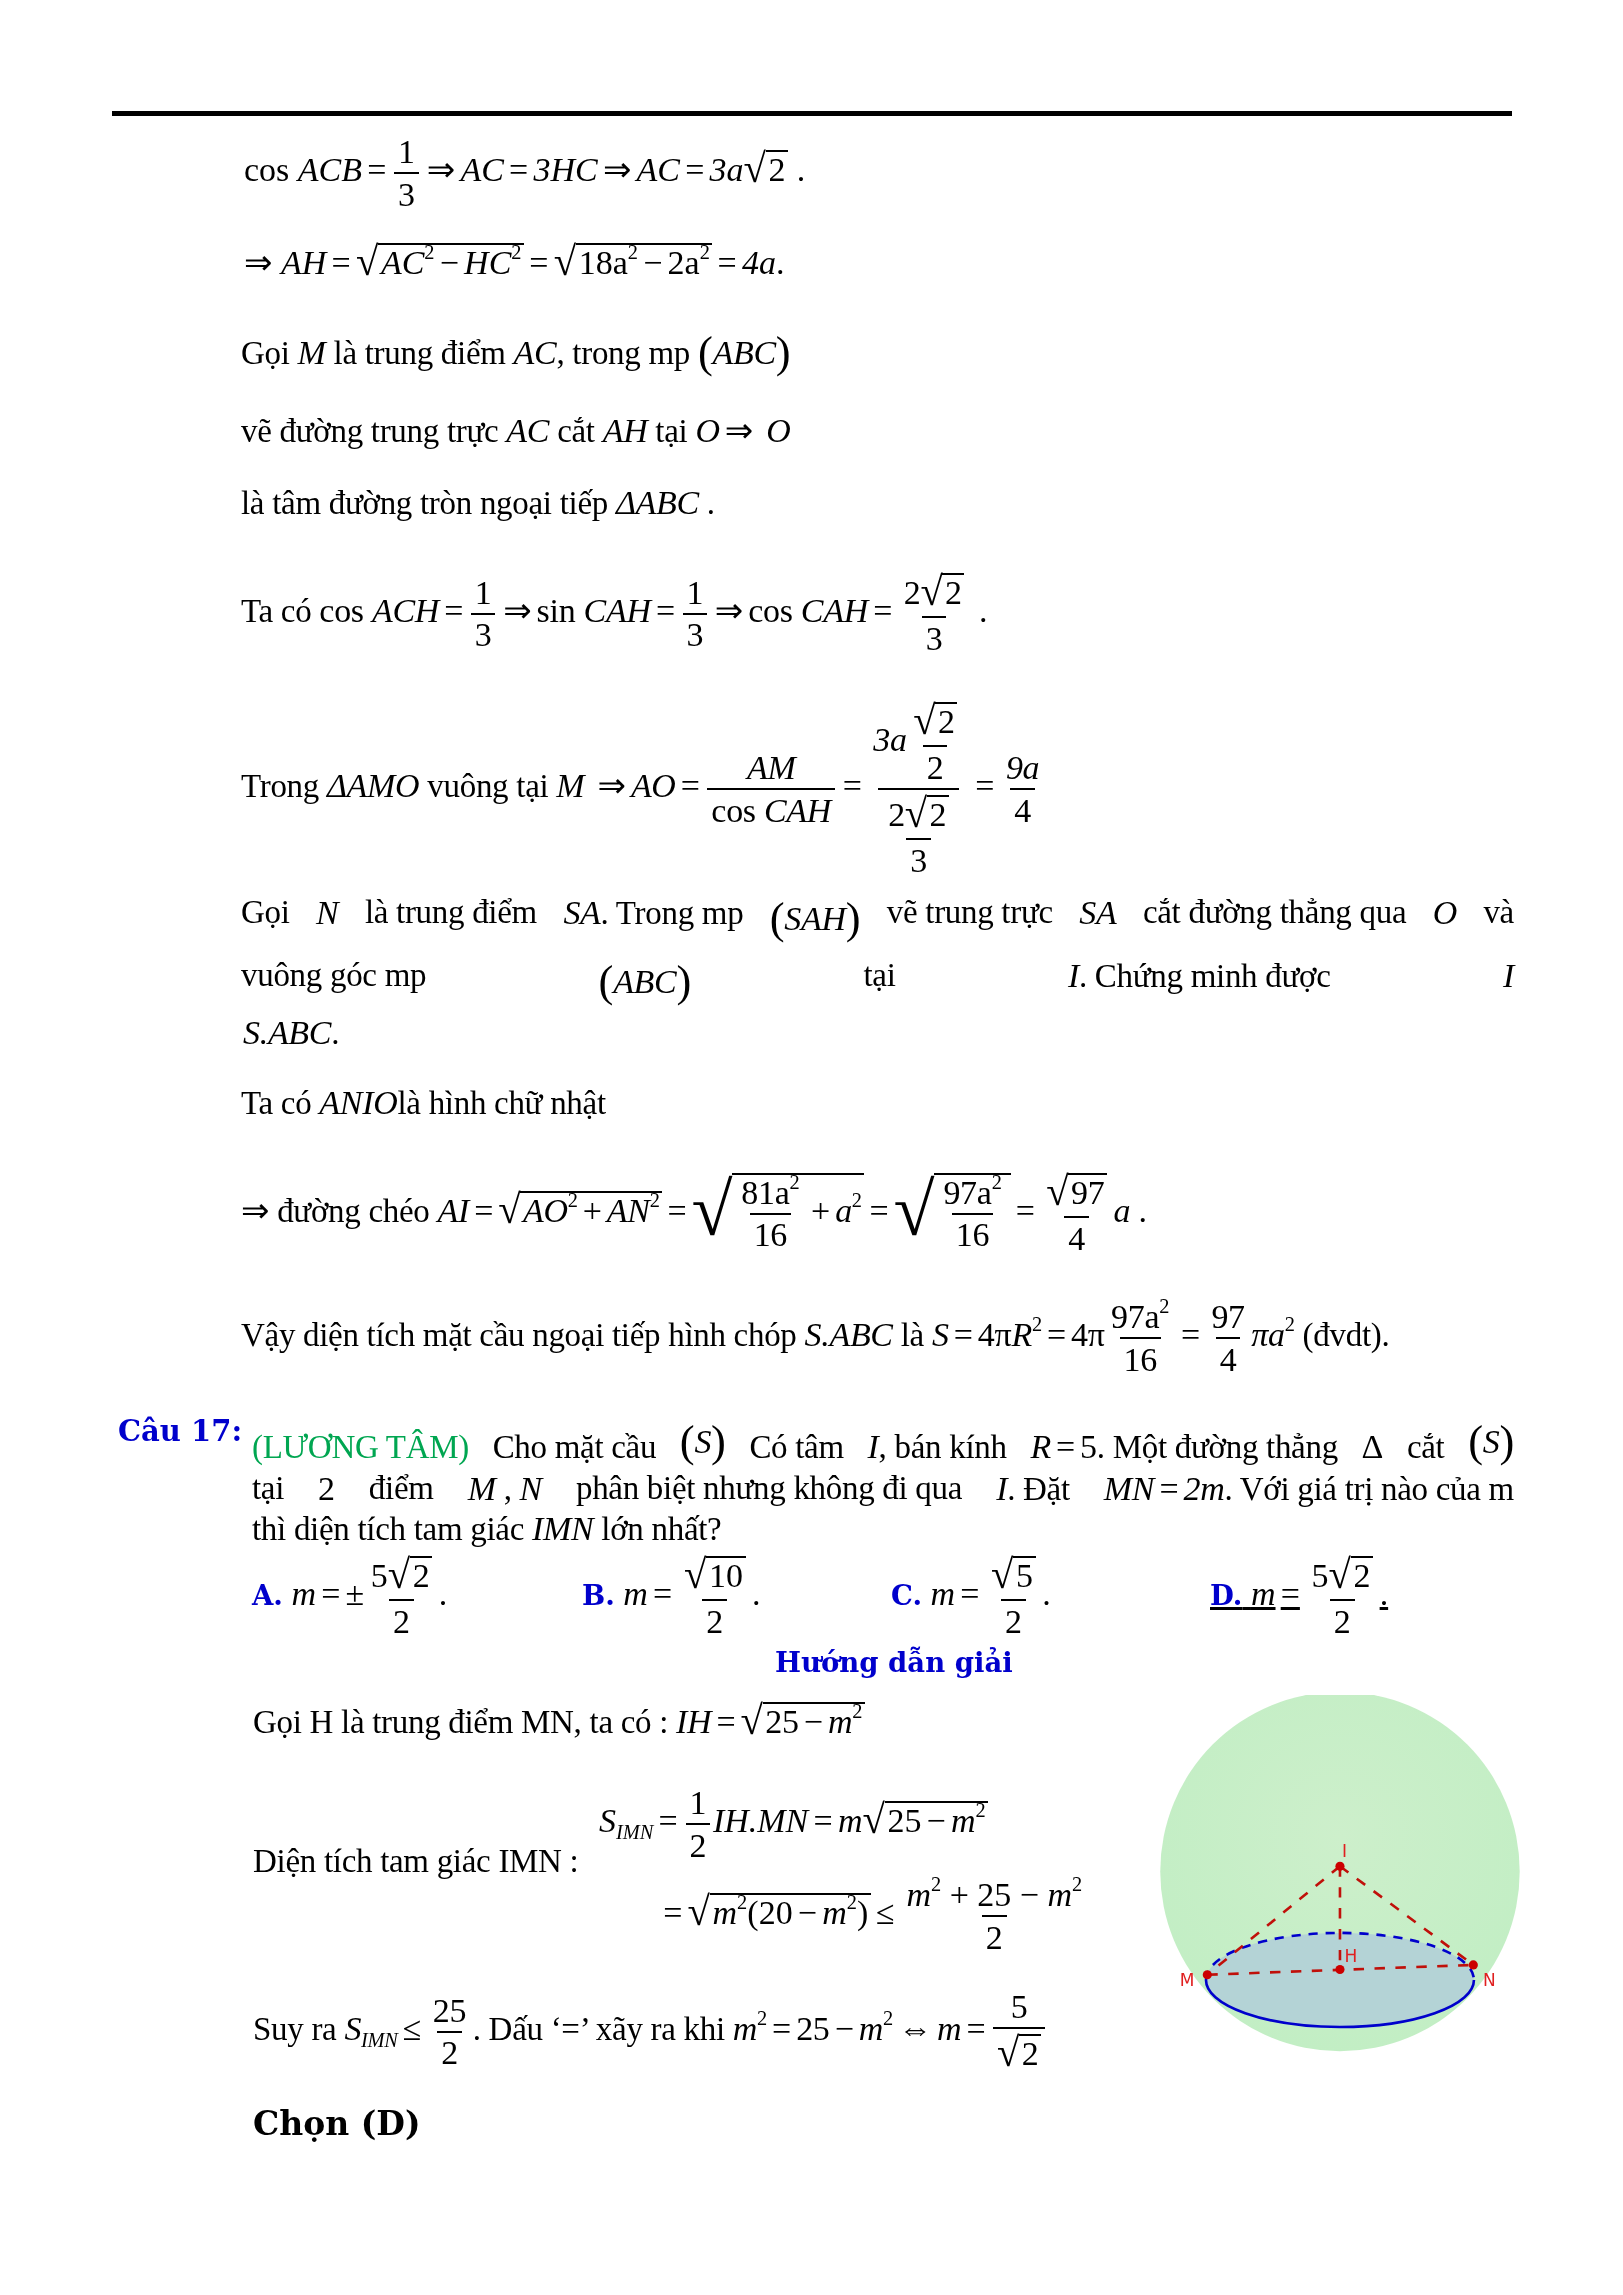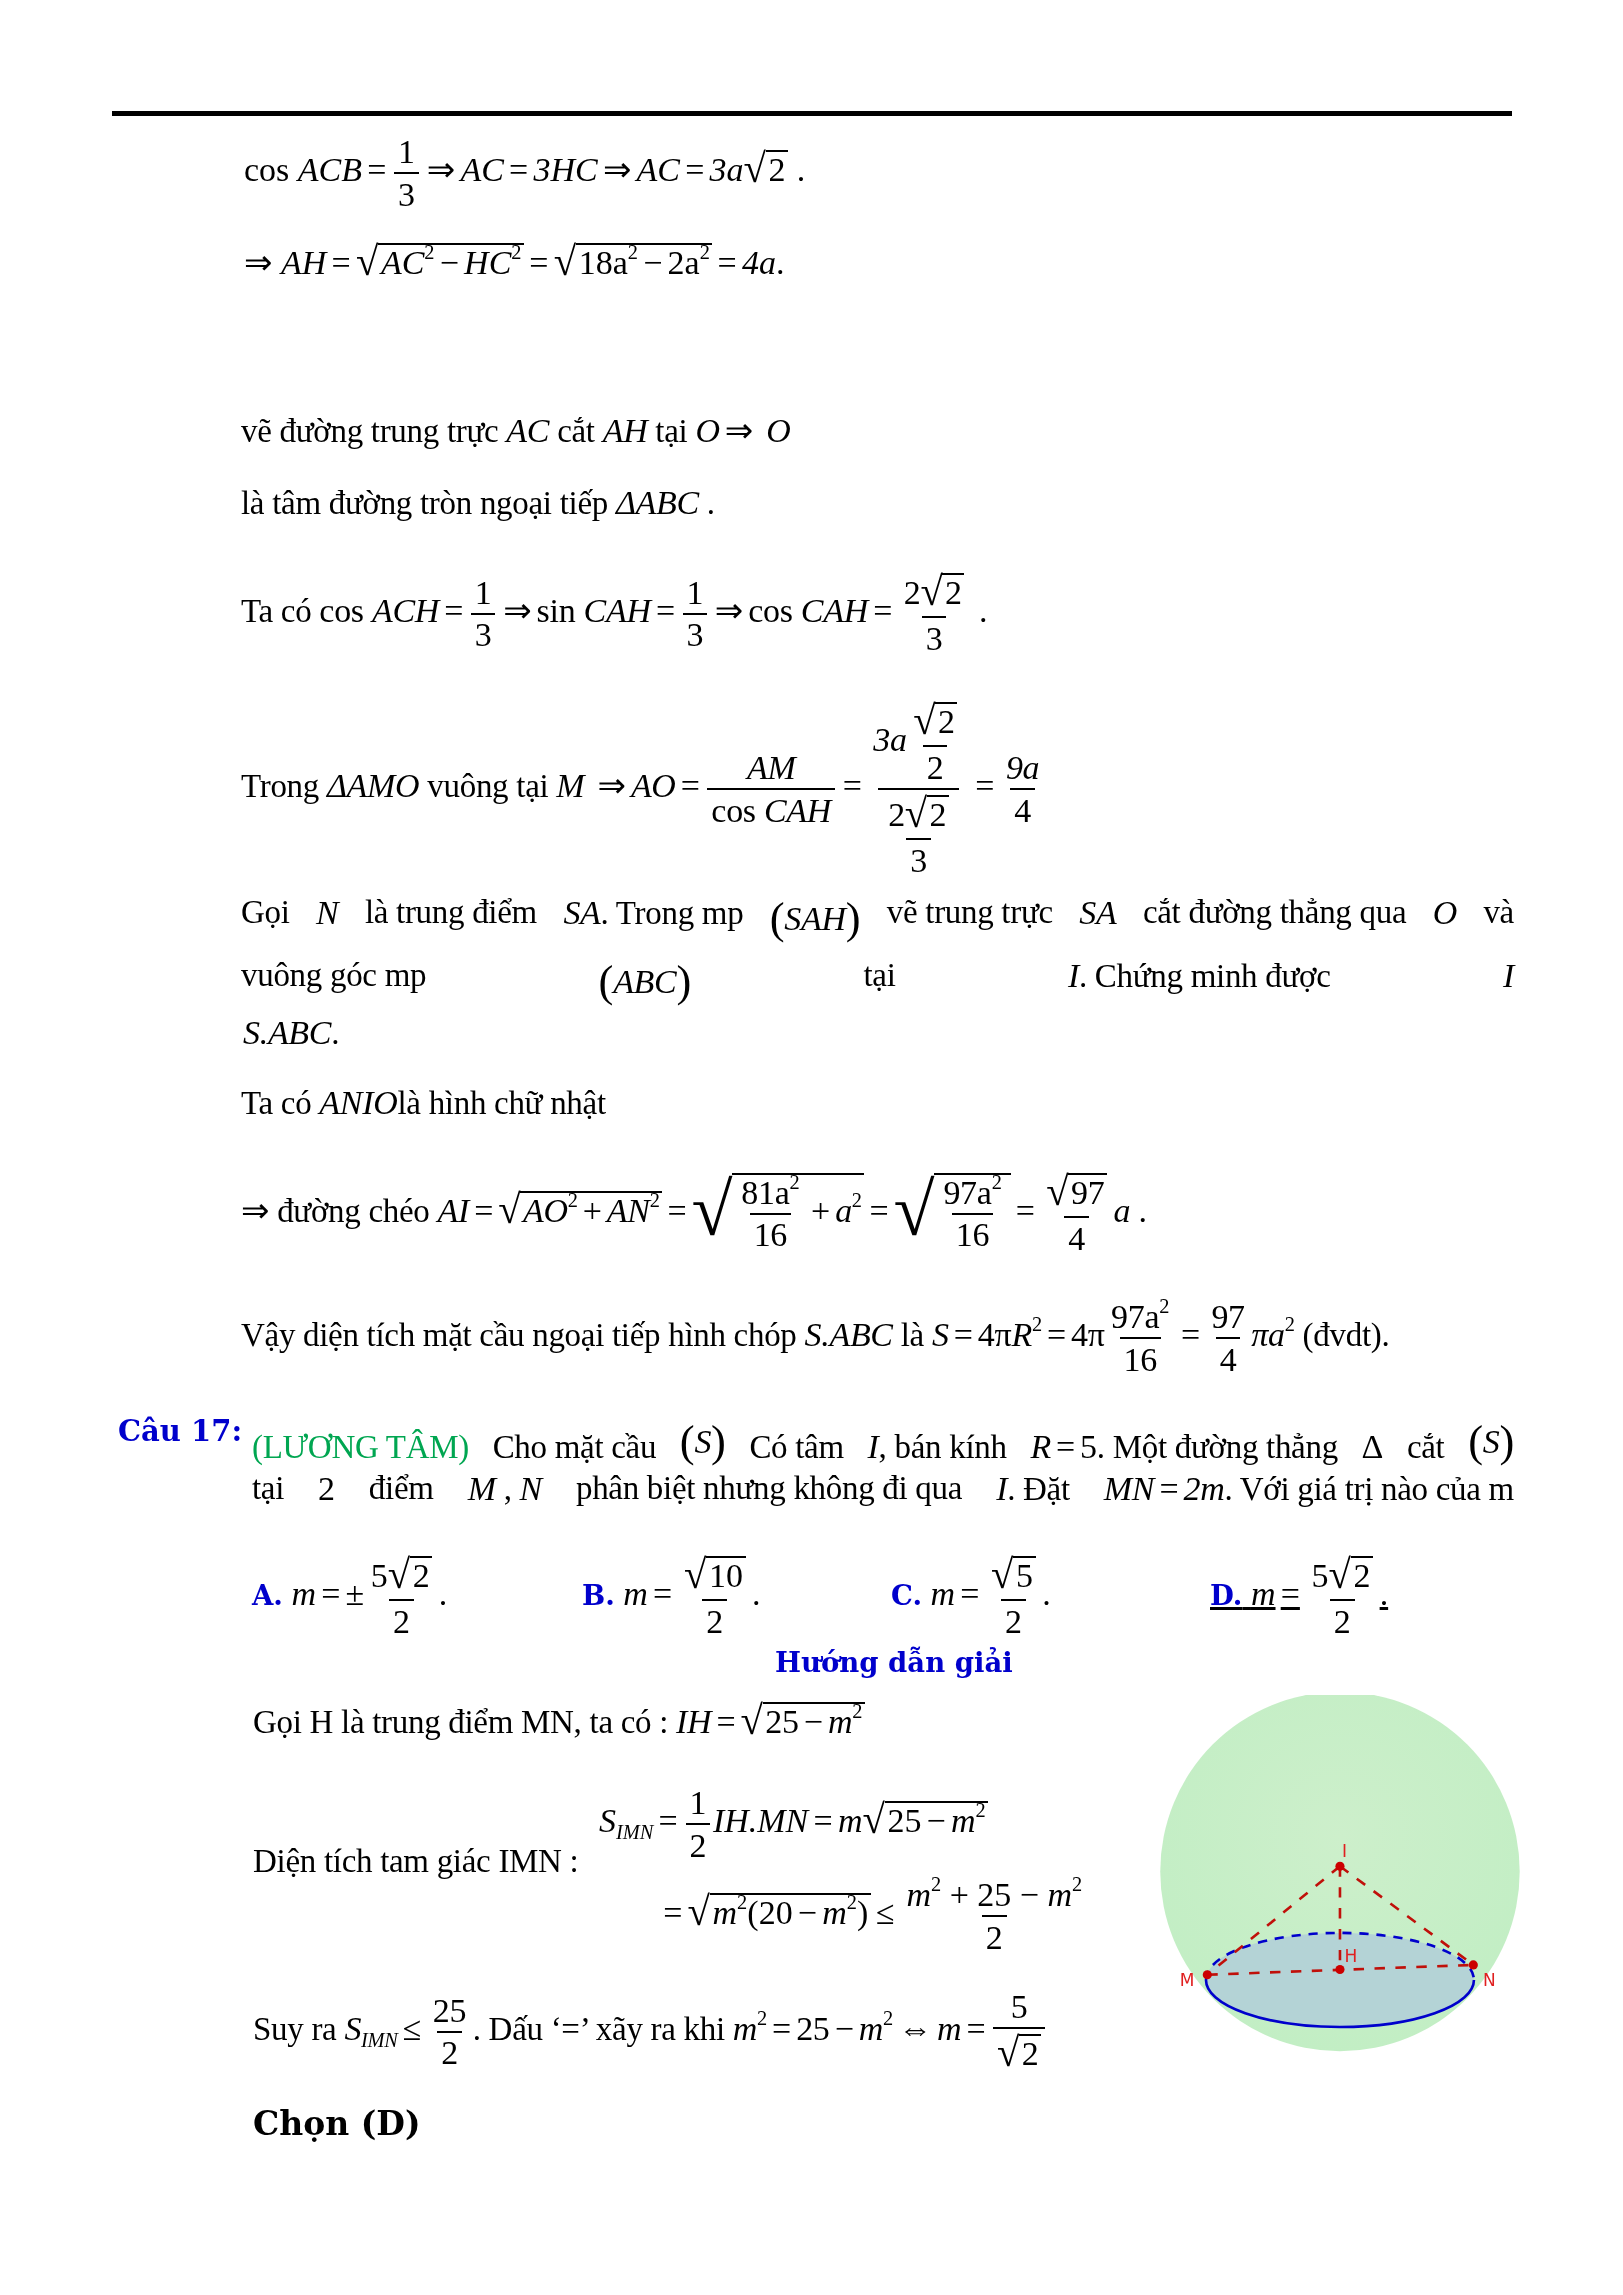--- a/index.html
+++ b/index.html
@@ -41,20 +41,27 @@
         <span class="den">3</span>
       </span><span class="op">⇒</span><span class="i">AC</span><span class="op">=</span><span class="i">3HC</span><span class="op">⇒</span><span class="i">AC</span><span class="op">=</span><span class="i">3a</span><span class="sqrt"><span class="rad">√</span><span class="arg">2</span></span>
     <span>.</span>
   </div>
 
   <div class="line m" style="left:244px; top:242px;">
     <span>⇒</span>
     <span class="i">AH</span><span class="op">=</span><span class="sqrt"><span class="rad">√</span><span class="arg"><span class="i">AC</span><sup class="s">2</sup><span class="op">−</span><span class="i">HC</span><sup class="s">2</sup></span></span><span class="op">=</span><span class="sqrt"><span class="rad">√</span><span class="arg"><span>18a</span><sup class="s">2</sup><span class="op">−</span><span>2a</span><sup class="s">2</sup></span></span><span class="op">=</span><span class="i">4a</span><span>.</span>
   </div>
 
+  <div class="line txt" style="left:241px; top:330px;">
+    <span>Gọi</span>
+    <span class="m i">M</span>
+    <span>là trung điểm</span>
+    <span class="m i">AC</span><span>, trong mp</span>
+    <span class="paren">(</span><span class="m i">ABC</span><span class="paren">)</span>
+  </div>
 
   <div class="line txt" style="left:241px; top:414px;">
     <span>vẽ đường trung trực</span>
     <span class="m i">AC</span>
     <span>cắt</span>
     <span class="m i">AH</span>
     <span>tại</span>
     <span class="m i">O</span><span class="m op">⇒</span>
     <span class="m i">O</span>
   </div>
@@ -185,20 +192,25 @@
     <div class="justify" style="width:1262px;">
       <span>tại</span>
       <span class="m">2</span>
       <span>điểm</span>
       <span><span class="m i">M</span> <span>,</span> <span class="m i">N</span></span>
       <span>phân biệt nhưng không đi qua</span>
       <span><span class="m i">I</span><span>. Đặt</span></span>
       <span><span class="m i">MN</span><span class="m op">=</span><span class="m i">2m</span><span>. Với giá trị nào của m</span></span>
     </div>
   </div>
+  <div class="line txt" style="left:252px; top:1512px;">
+    <span>thì diện tích tam giác</span>
+    <span class="m i">IMN</span>
+    <span>lớn nhất?</span>
+  </div>
 
   <div class="line m" style="left:252px; top:1554px;">
     <span class="heavy blue" style="font-size:27.5px;">A.</span>
     <span class="i">m</span><span class="op">=</span><span>±</span><span class="frac">
         <span class="num"><span>5</span><span class="sqrt"><span class="rad">√</span><span class="arg">2</span></span></span>
         <span class="den">2</span>
       </span><span>.</span>
   </div>
   <div class="line m" style="left:582px; top:1554px;">
     <span class="heavy blue" style="font-size:27.5px;">B.</span>

